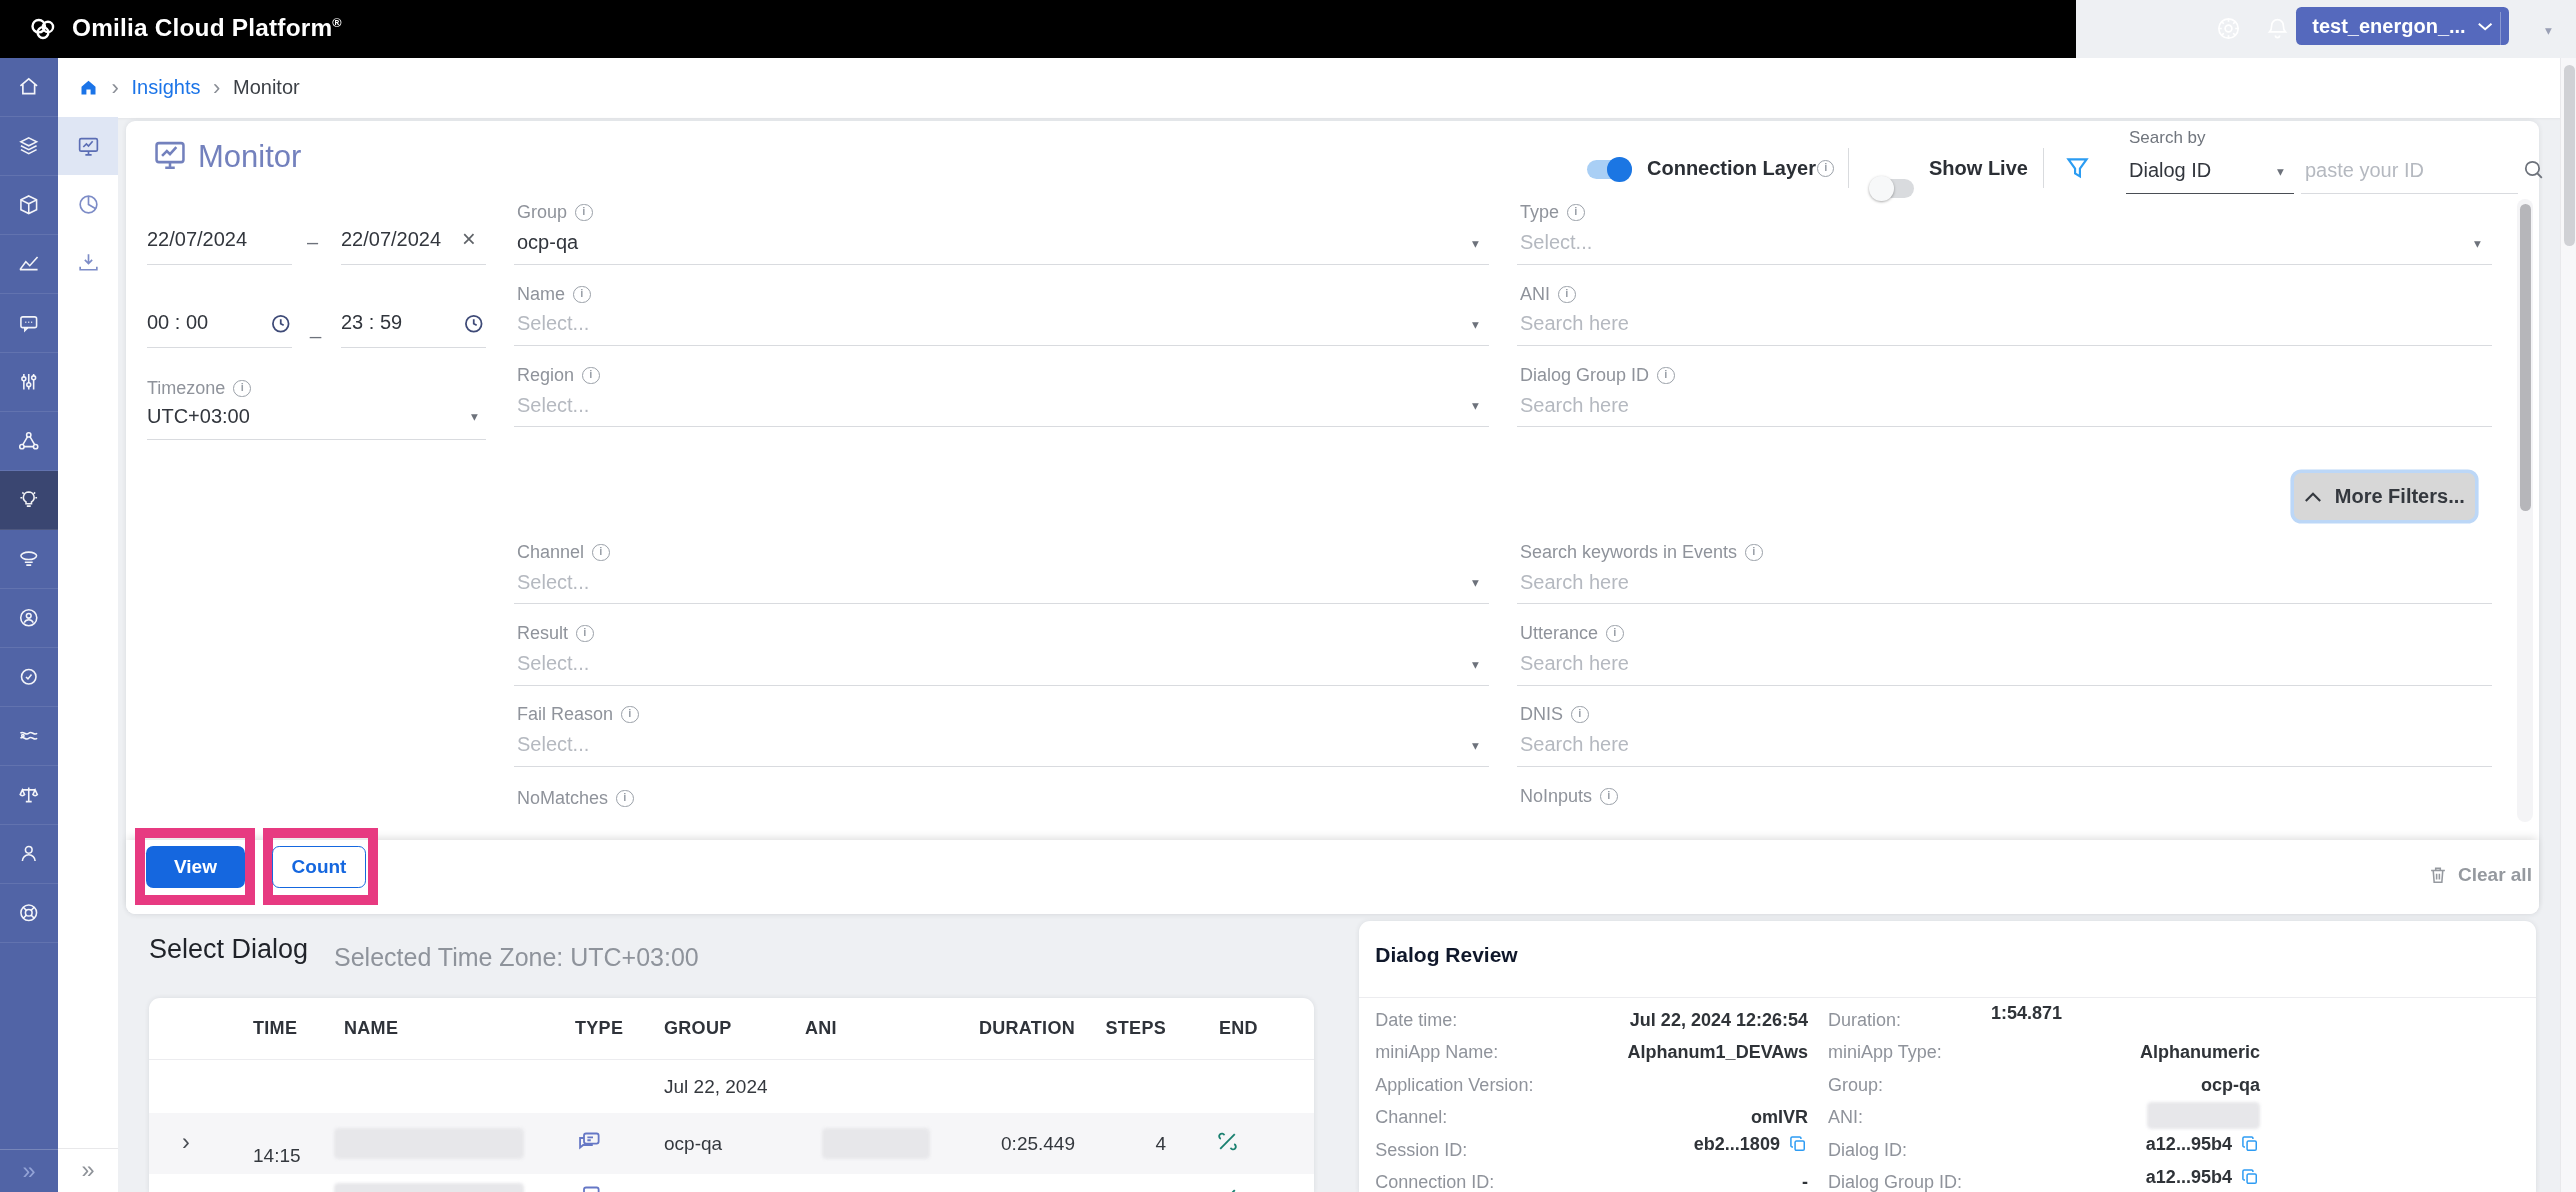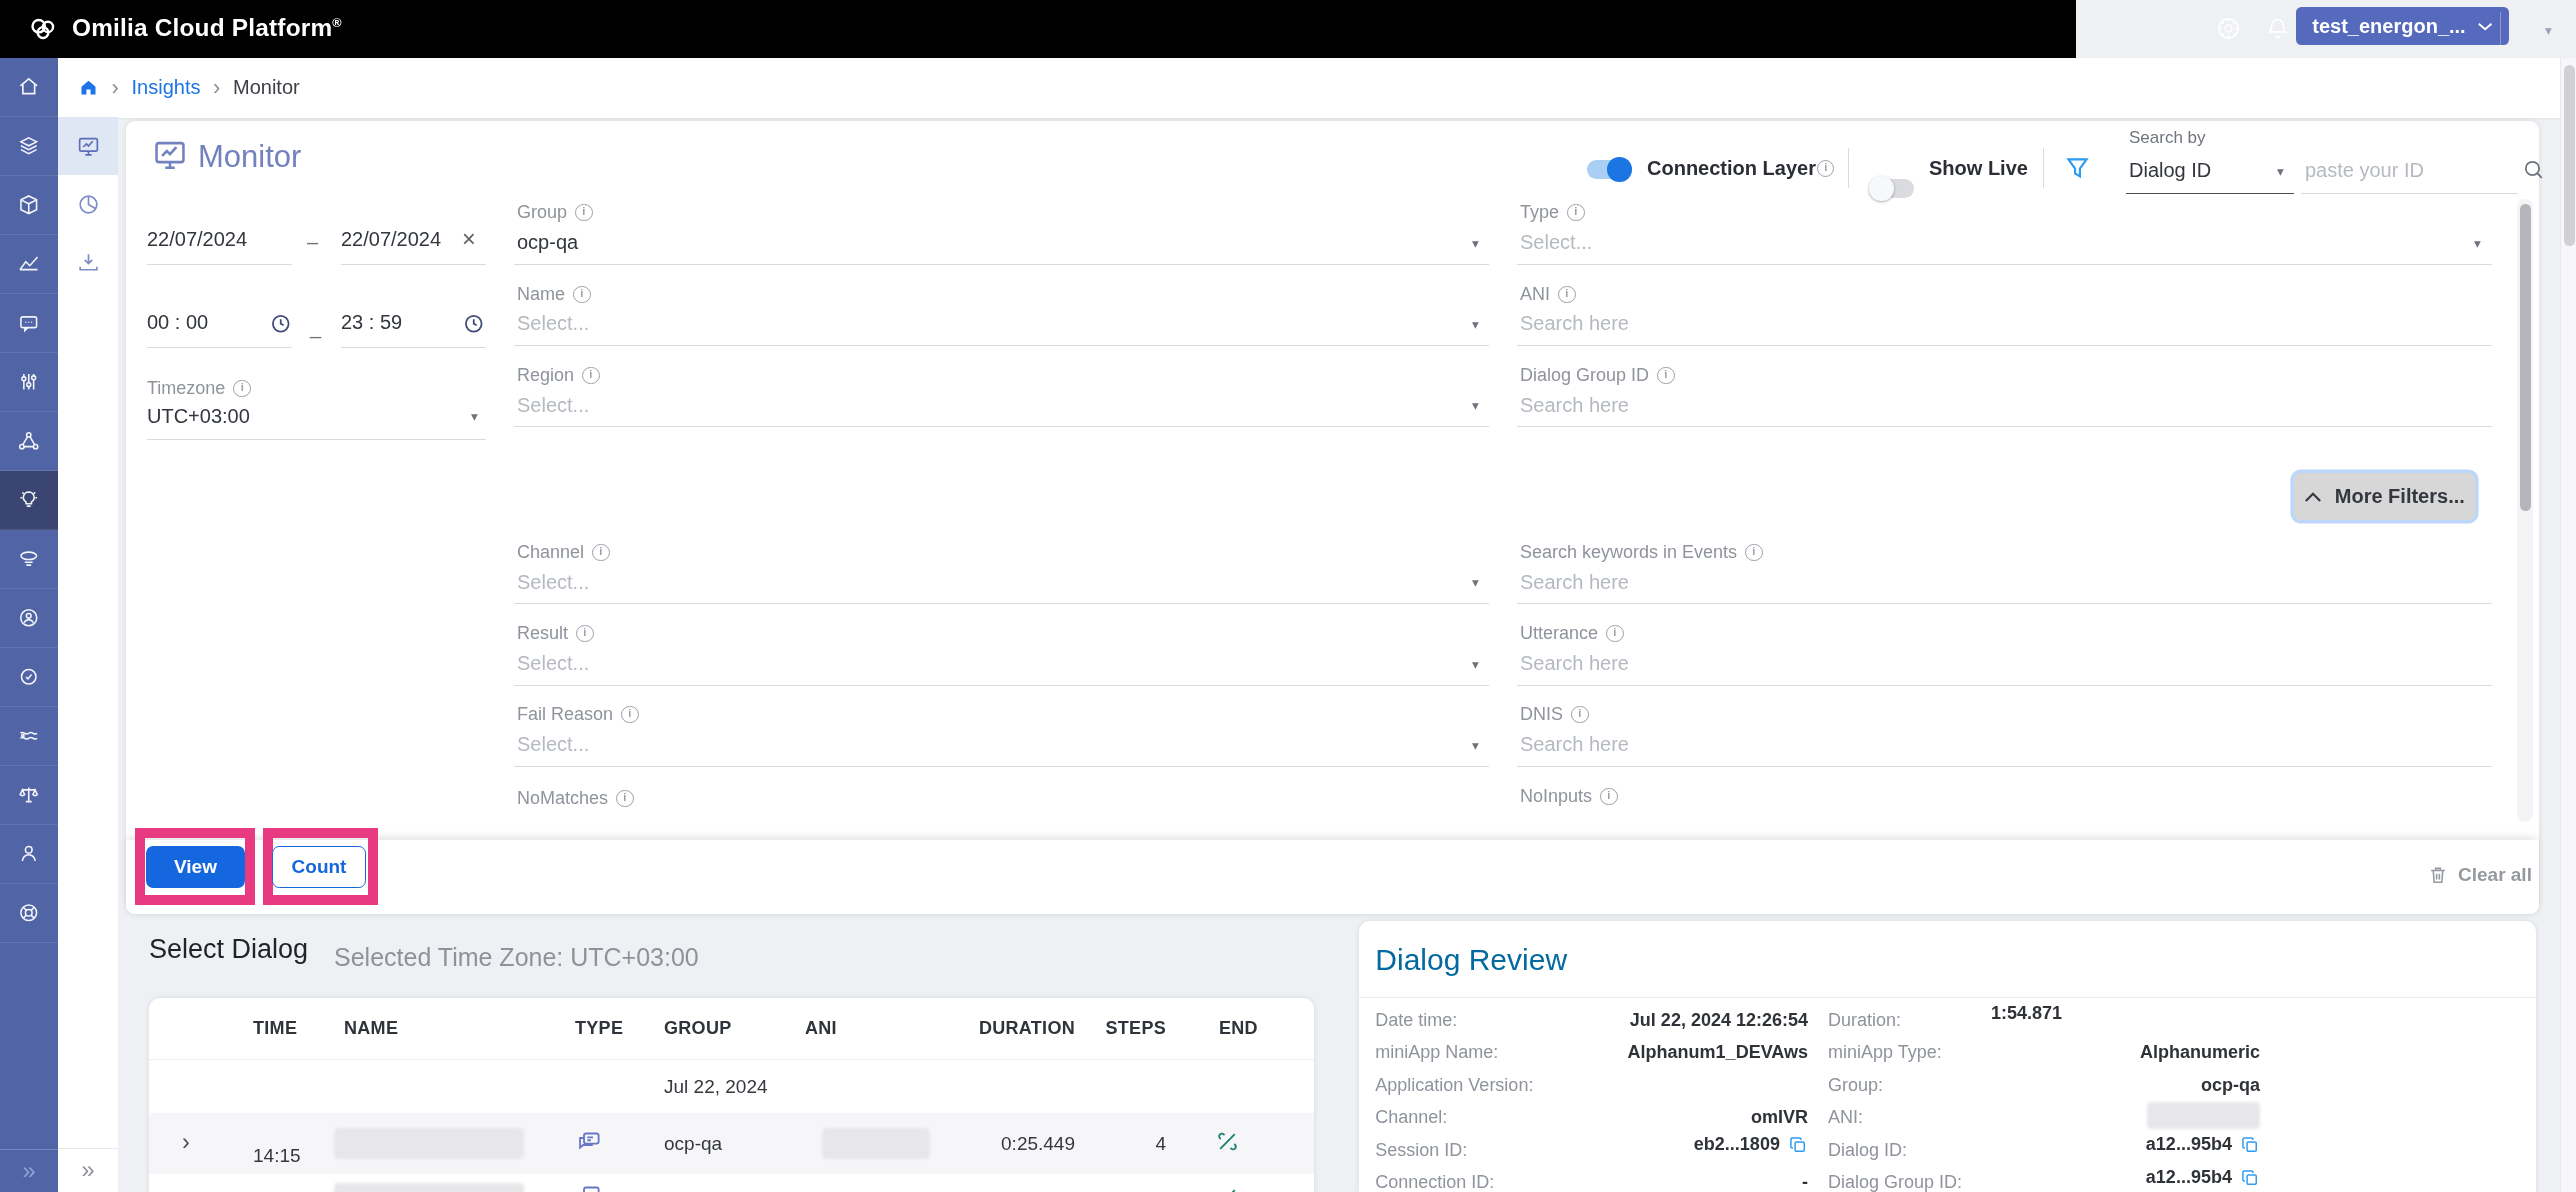--- a/index.html
+++ b/index.html
@@ -86,21 +86,21 @@
   .section-title{font-size:27px;color:#202329;font-weight:500}
   .section-note{font-size:25px;color:#8e939b}
   .thead{font-size:18px;color:#2f333a;font-weight:600;letter-spacing:0.3px;white-space:nowrap}
   .tcell{font-size:19px;color:#34383e;white-space:nowrap}
   .redact{background:#e7e7ea;border-radius:4.5px;filter:blur(1.8px)}
   .rowstripe{background:#f6f6f8}
 
   
   .dr-label{font-size:18px;color:#8f939b;white-space:nowrap}
   .dr-value{font-size:18px;color:#2f3338;font-weight:600;white-space:nowrap}
-  .dr-cell-r{display:flex;align-items:center;justify-content:flex-end;gap:8.1px}
+  .dr-cell-r{display:flex;justify-content:flex-end;gap:8.1px}
 </style>
 </head>
 <body>
 
 <div class="abs topbar flex">
   <span class="abs" style="left:25px;top:11.7px">
     <svg width="36" height="34" viewBox="0 0 24 24" fill="none" stroke="#fff" stroke-width="1.7">
       <circle cx="9" cy="10" r="4.4"></circle>
         <circle cx="15.5" cy="10.5" r="3.6"></circle>
         <circle cx="12" cy="14.5" r="3.8"></circle>
@@ -530,21 +530,21 @@
     </span>
     <span class="abs" style="left:1066px;top:11px">
       <svg width="25" height="25" viewBox="0 0 24 24" fill="none" stroke="#1a8070" stroke-width="1.8">
           <path d="M5 19L19 5"></path>
         </svg>
     </span>
   </div>
 </div>
 
 <div class="abs card" style="left:1359px;top:921px;width:1177px;height:271px;border-radius:11px 11px 0 0;overflow:hidden">
-  <span class="abs" style="left:16.3px;top:22px;font-size:30px;color:#0369a1;font-weight:400">Dialog Review</span>
+  <span class="abs" style="left:16.3px;top:22px;font-size:21px;color:#0f172a;font-weight:700">Dialog Review</span>
   <div class="abs" style="left:0;top:76px;width:1177px;border-bottom:0.9px solid #ececef"></div>
 
   <span class="abs dr-label" style="left:16.3px;top:89px">Date time:</span>
   <span class="abs dr-value" style="left:181px;top:89px;width:268px;text-align:right">Jul 22, 2024 12:26:54</span>
   <span class="abs dr-label" style="left:469px;top:89px">Duration:</span>
   <span class="abs dr-value" style="left:632px;top:82px;width:269px;text-align:left">1:54.871</span>
 
   <span class="abs dr-label" style="left:16.3px;top:121px">miniApp Name:</span>
   <span class="abs dr-value" style="left:181px;top:121px;width:268px;text-align:right">Alphanum1_DEVAws</span>
   <span class="abs dr-label" style="left:469px;top:121px">miniApp Type:</span>

